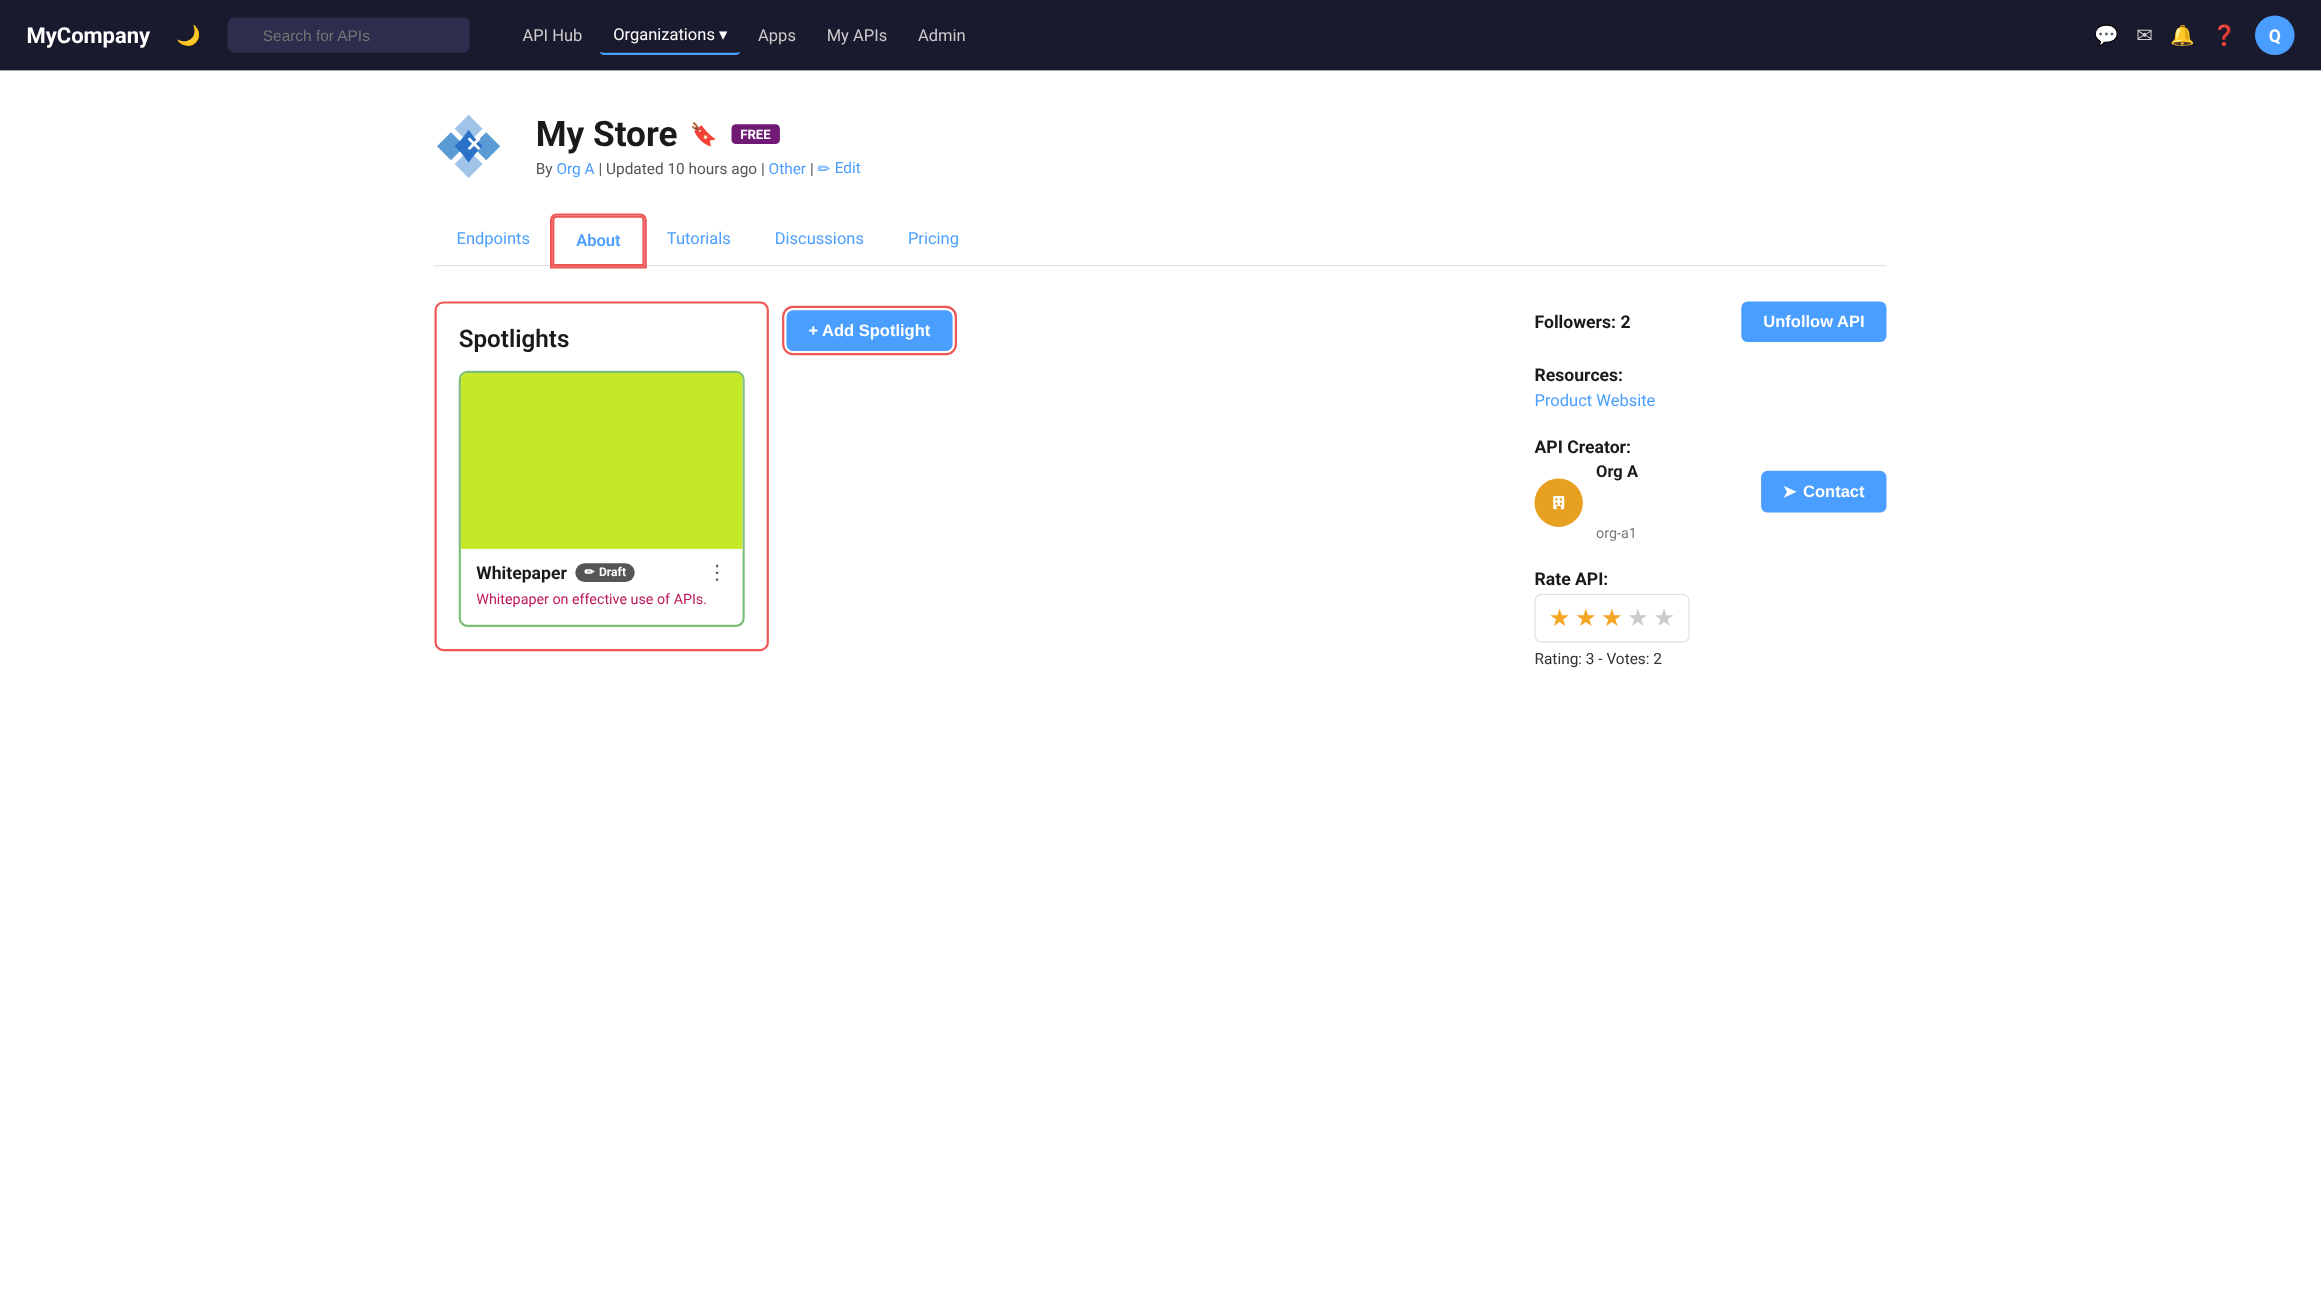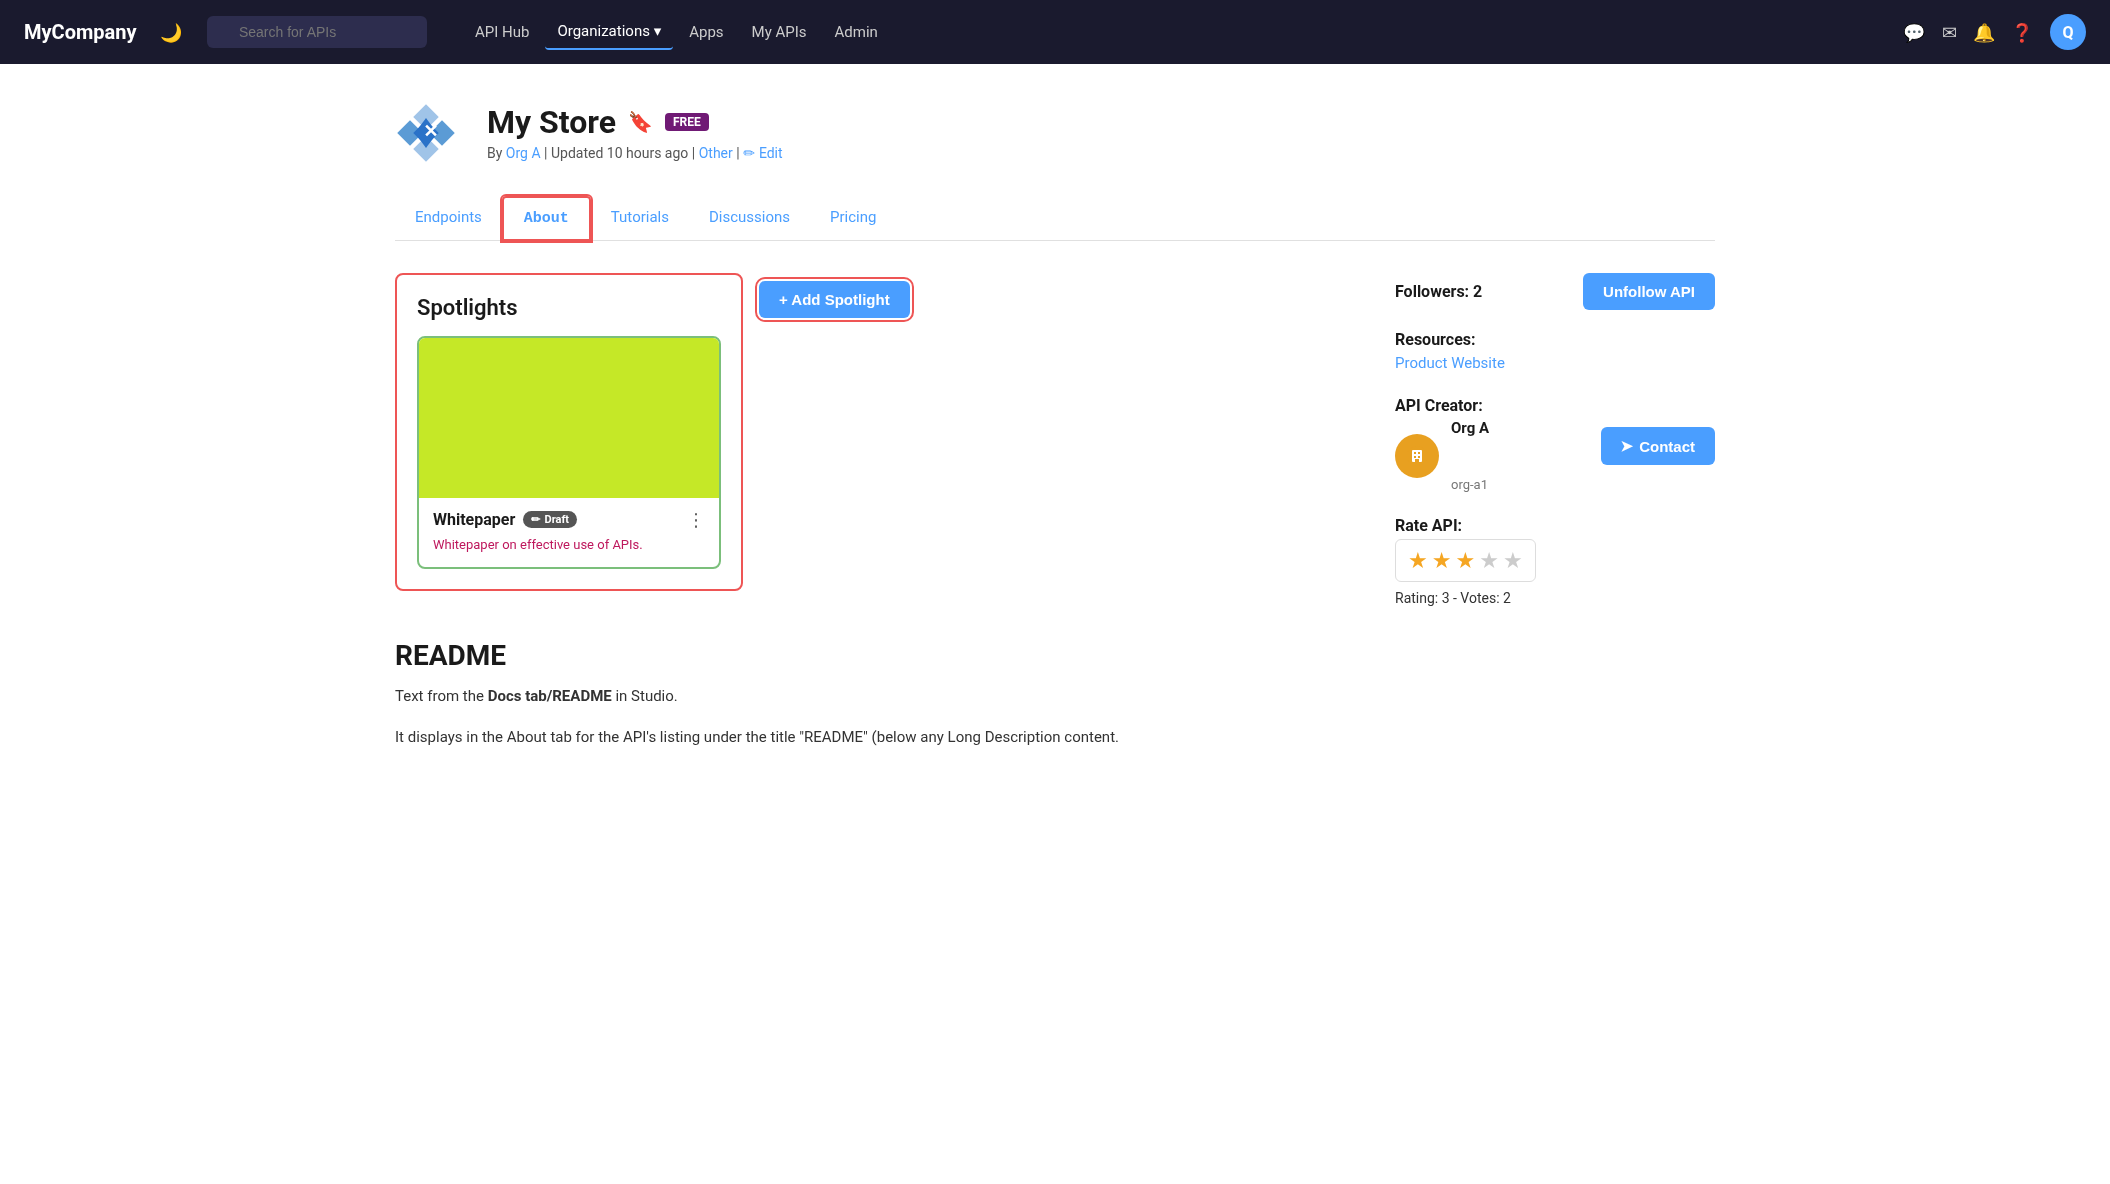--- a/index.html
+++ b/index.html
@@ -173,21 +173,20 @@
       border-bottom: 2px solid transparent;
       margin-bottom: -1px;
     }
     .tab.active {
       border: 2px solid #e55;
       border-radius: 4px 4px 0 0;
       color: #4a9eff;
       border-bottom: 2px solid #e55;
       font-weight: 600;
       outline: 2px solid #e55;
-      font-family: Liberation Mono, monospace;
     }
 
     
     .main-layout {
       display: flex;
       gap: 48px;
     }
     .main-left {
       flex: 1;
     }
@@ -204,21 +203,21 @@
       margin-bottom: 40px;
     }
     .spotlights-title {
       font-size: 22px;
       font-weight: 600;
       margin-bottom: 16px;
     }
     .spotlight-card {
       border: 2px solid #7bbf7b;
       border-radius: 8px;
-      width: 304px;
+      width: 260px;
       overflow: hidden;
       background: #fff;
     }
     .spotlight-card-image {
       background: #c5e827;
       height: 160px;
       width: 100%;
     }
     .spotlight-card-body {
       padding: 12px 14px;
@@ -491,27 +490,20 @@
               <div class="spotlight-card-desc">Whitepaper on effective use of APIs.</div>
             </div>
           </div>
         </div>
 
         <div style="padding-top: 8px;">
           <button class="add-spotlight-btn">+ Add Spotlight</button>
         </div>
       </div>
 
-      <div class="readme-section">
-        <div class="readme-title">README</div>
-        <p class="readme-text">
-          <span>Text from the </span><b>Docs tab/README</b><span> in Studio.</span>
-        </p>
-        <p class="readme-text">It displays in the About tab for the API's listing under the title "README" (below any Long Description content.</p>
-      </div>
 
     </div>
 
     <div class="main-right">
 
       <div class="followers-row">
         <div class="sidebar-block" style="margin-bottom:0;">
           <span class="sidebar-label">
             <span>Followers:</span>
             <span>2</span>

